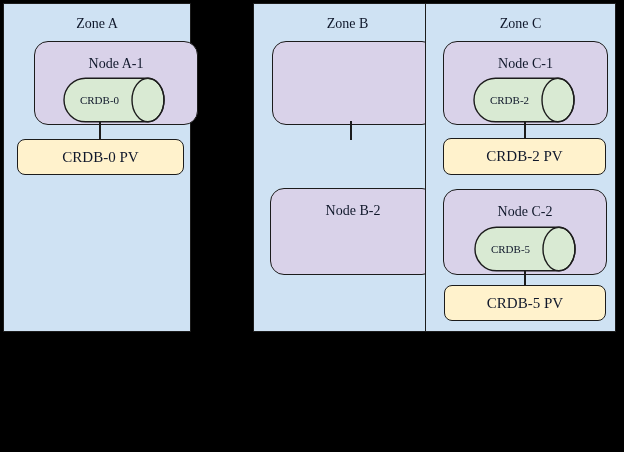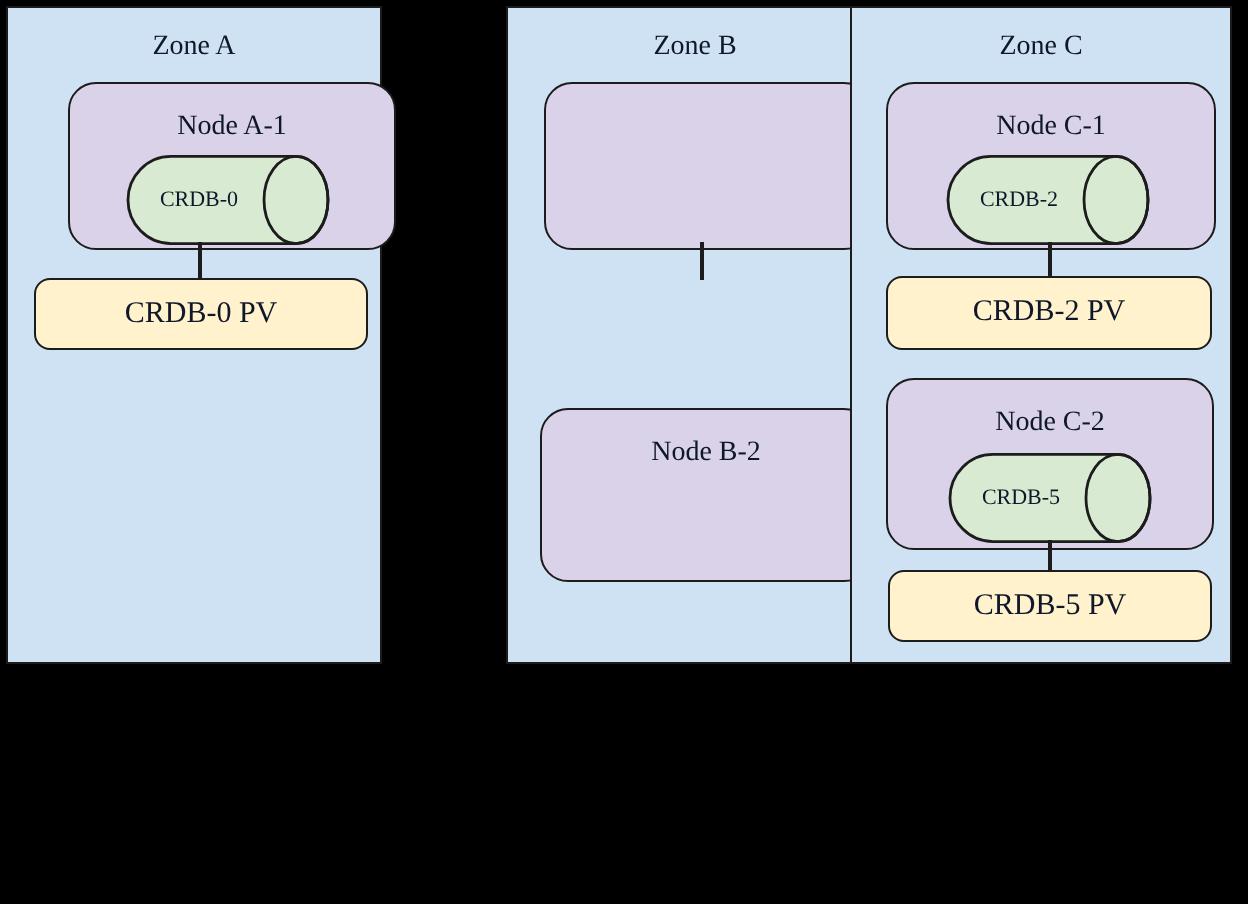--- a/index.html
+++ b/index.html
@@ -38,21 +38,21 @@
   }
   .node {
     position: absolute;
     background: #d9d2e9;
     border: 1.4px solid #1c1c1c;
     border-radius: 14px;
     box-sizing: border-box;
   }
   .node-a1 { left: 14px; top: 37px;  width: 164px; height: 84px; margin-left: 16px; }
   .node-b1 { left: 18px; top: 37px;  width: 164px; height: 84px; }
-  .node-b2 { left: 16px; top: 200px; width: 166px; height: 87px; }
+  .node-b2 { left: 16px; top: 184px; width: 166px; height: 87px; }
   .node-c1 { left: 17px; top: 37px;  width: 165px; height: 84px; }
   .node-c2 { left: 17px; top: 185px; width: 164px; height: 86px; }
   .node-title {
     position: absolute;
     top: 13px;
     left: 0;
     width: 100%;
     text-align: center;
     font-size: 14px;
     line-height: 17px;

